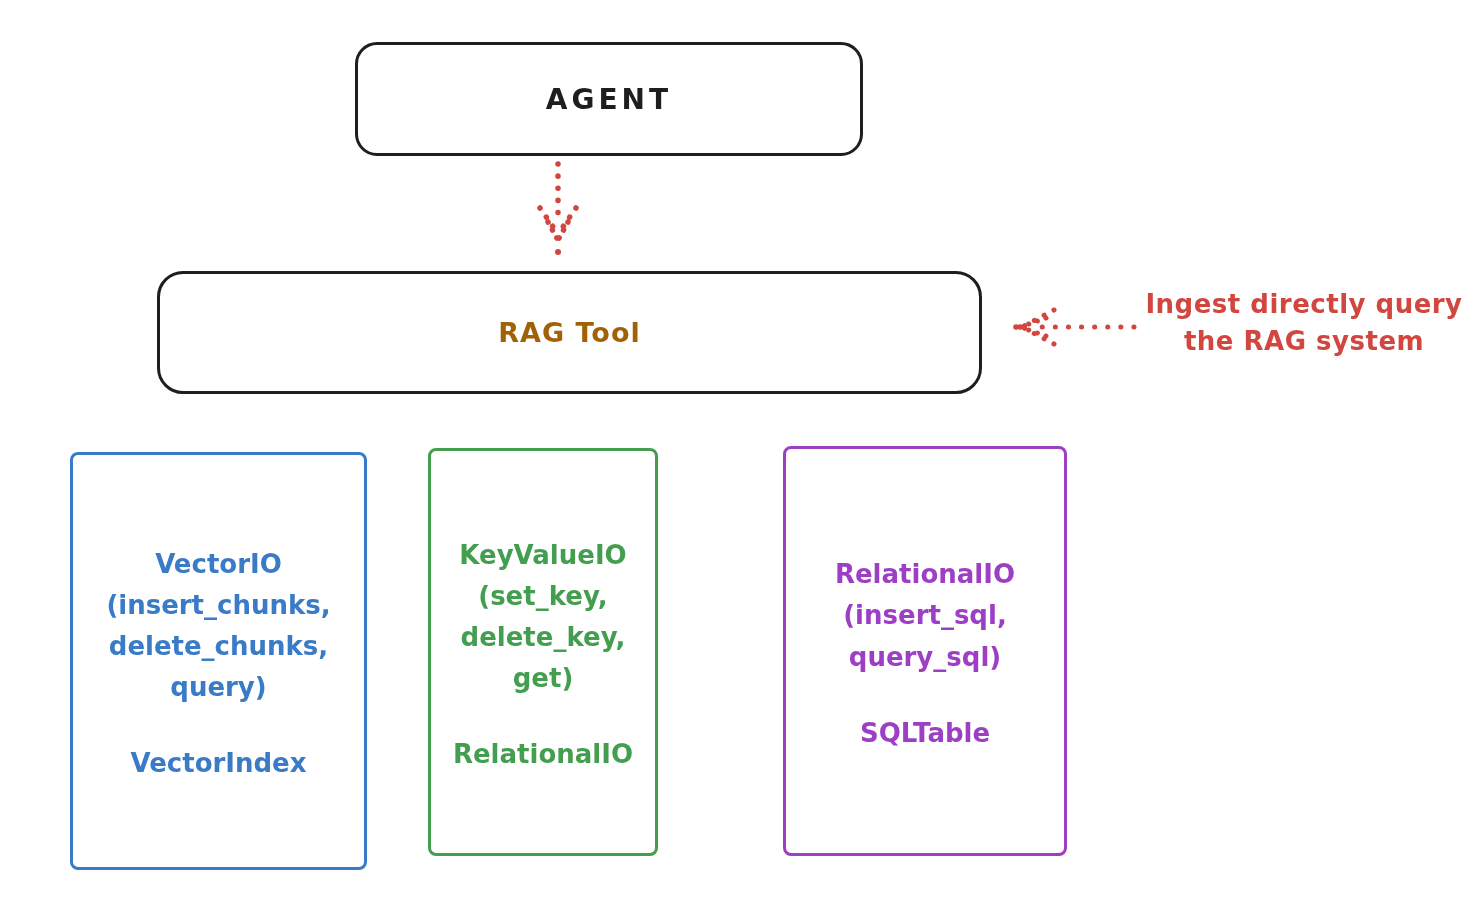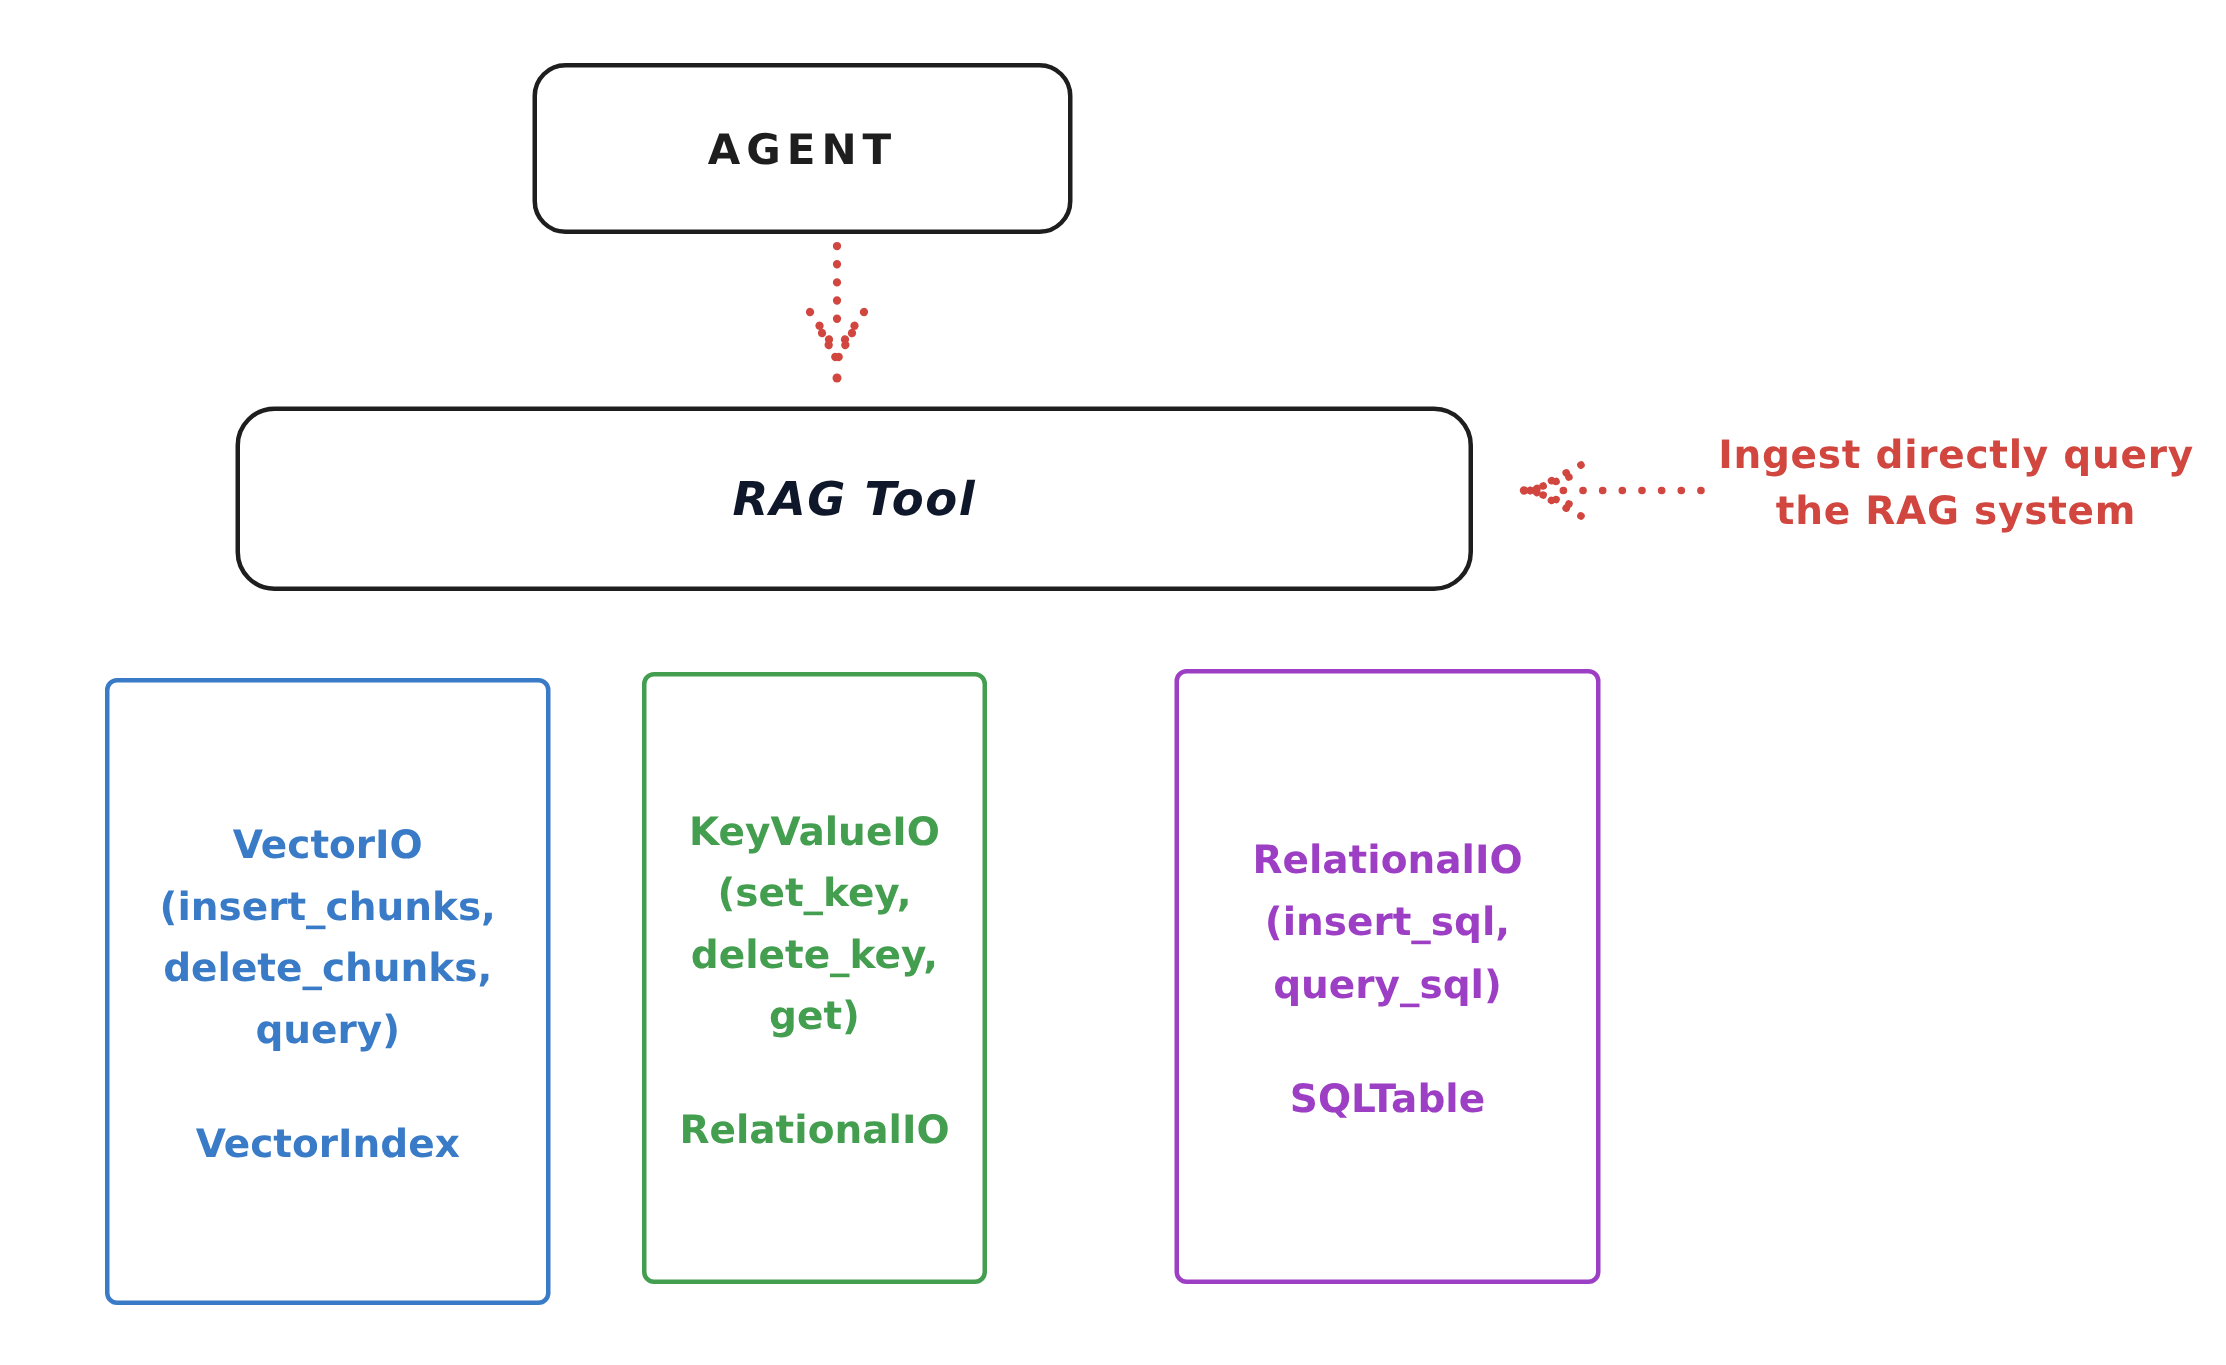--- a/index.html
+++ b/index.html
@@ -19,40 +19,39 @@
     border: 3.5px solid #1e1e1e;
     border-radius: 22px;
     background: #ffffff;
     display: flex;
     align-items: center;
     justify-content: center;
   }
 
   .agent-box {
     left: 355px; top: 42px;
-    width: 360px; height: 114px;
+    width: 508px; height: 114px;
   }
   .agent-box .label {
     font-size: 28px;
     font-weight: 700;
     letter-spacing: 4px;
     color: #1e1e1e;
   }
 
   .rag-box {
     left: 157px; top: 271px;
     width: 825px; height: 123px;
     border-radius: 26px;
   }
   .rag-box .label {
-    font-size: 31px;
+    font-size: 27px;
     font-weight: 600;
     letter-spacing: 1px;
-    color: #0f172a;
-    font-style: italic;
+    color: #a16207;
   }
 
   .arrow-wrap { position: absolute; line-height: 0; }
   .arrow-down-wrap { left: 528px; top: 158px; }
   .arrow-left-wrap { left: 1006px; top: 301px; }
 
   .annotation {
     position: absolute;
     left: 1134px; top: 286px;
     width: 340px;

